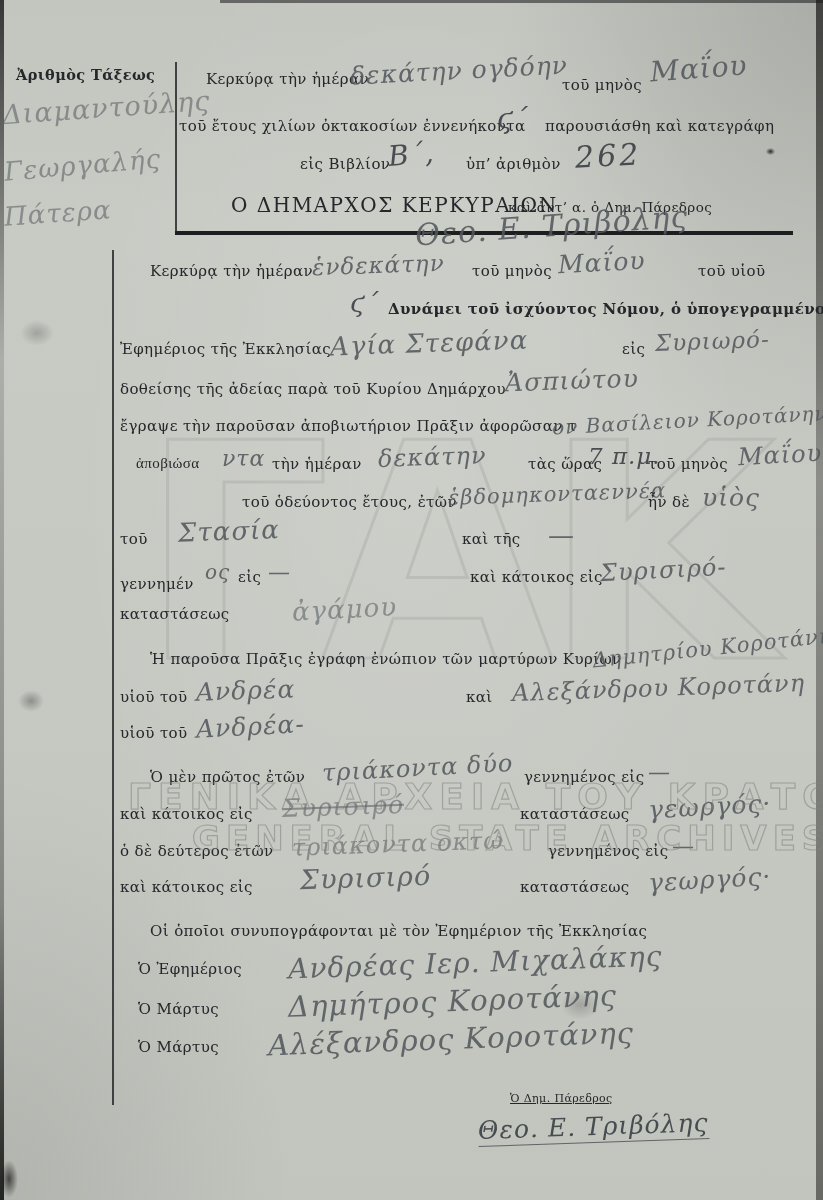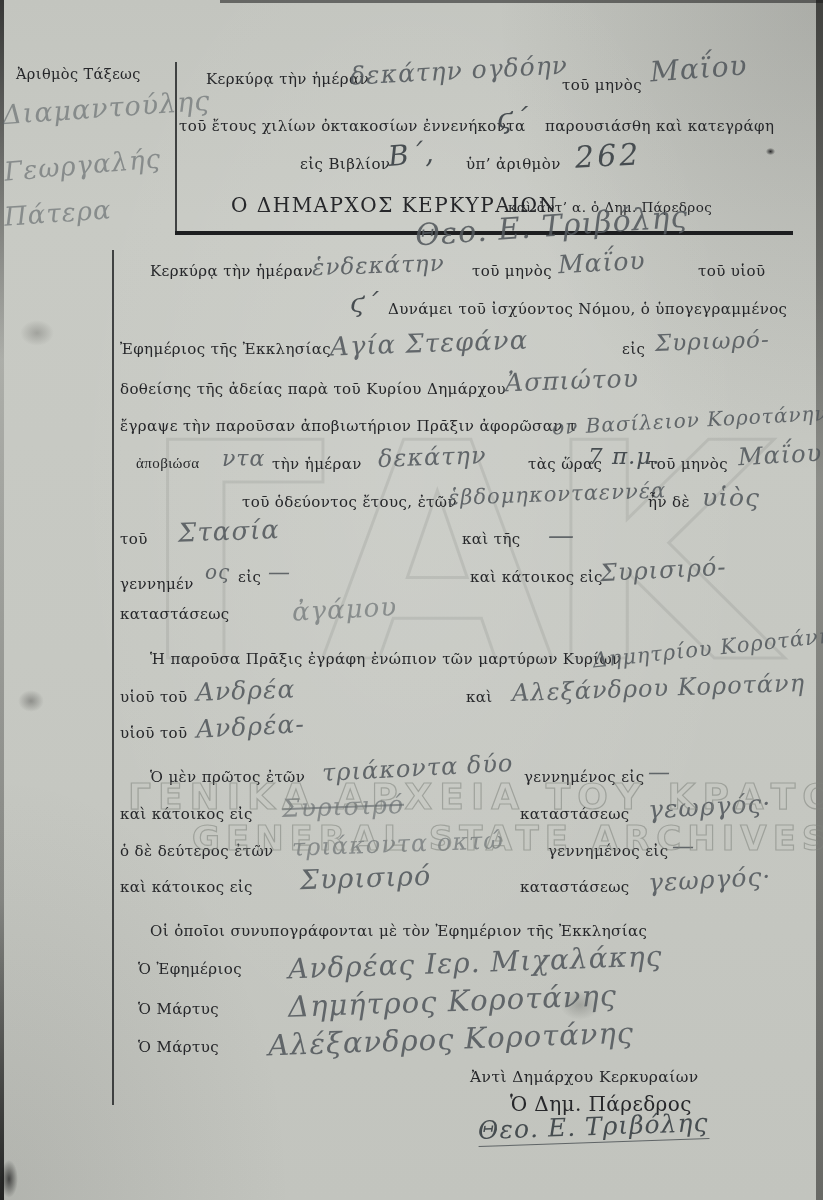--- a/index.html
+++ b/index.html
@@ -7,21 +7,21 @@
     position:relative;width:823px;height:1200px;overflow:hidden;
     background:
       radial-gradient(ellipse at 50% 40%, rgba(255,255,255,0.10), rgba(0,0,0,0) 60%),
       radial-gradient(ellipse at 100% 0%, rgba(60,60,58,0.18), rgba(0,0,0,0) 28%),
       radial-gradient(ellipse at 0% 100%, rgba(60,60,58,0.12), rgba(0,0,0,0) 25%),
       linear-gradient(180deg,#c3c5bf 0%,#c8cac4 18%,#c6c8c2 55%,#c2c4be 100%);
     font-family:"DejaVu Serif", serif;
     color:#26272a;
   }
   .t{position:absolute;white-space:nowrap;font-size:15px;letter-spacing:0.4px;color:#26272a;}
-  .t.bold{font-weight:normal;}
+  .t.bold{font-weight:bold;}
   .caps{font-size:20px;letter-spacing:1.5px;}
   .small{font-size:13.5px;}
   .hw{position:absolute;white-space:nowrap;font-style:italic;
       font-family:"DejaVu Serif",serif;color:rgba(82,88,92,0.88);
       letter-spacing:1px;}
   .hw.faint{color:rgba(96,102,105,0.62);}
   .hw.dark{color:rgba(60,66,70,0.92);}
   .vline{position:absolute;width:1.5px;background:rgba(40,42,44,0.85);}
   .hrule{position:absolute;height:3.5px;background:#1d1e20;}
   .wm-text{position:absolute;font-family:"DejaVu Sans",sans-serif;font-weight:bold;
@@ -162,20 +162,19 @@
 
   <span class="t" style="left:138px;top:960px;">Ὁ Ἐφημέριος</span>
   <span class="hw" style="left:288px;top:946px;font-size:28px;transform:rotate(-2deg);">Ανδρέας Ιερ. Μιχαλάκης</span>
 
   <span class="t" style="left:138px;top:1000px;">Ὁ Μάρτυς</span>
   <span class="hw" style="left:288px;top:984px;font-size:29px;transform:rotate(-2deg);">Δημήτρος Κοροτάνης</span>
 
   <span class="t" style="left:138px;top:1038px;">Ὁ Μάρτυς</span>
   <span class="hw" style="left:268px;top:1022px;font-size:29px;transform:rotate(-2deg);">Αλέξανδρος Κοροτάνης</span>
 
-  <span class="t" style="left:470px;top:1068px;font-size:15.5px;">Ἀντὶ Δημάρχου Κερκυραίων</span>
-  <span class="t" style="left:510px;top:1092px;font-size:20px;">Ὁ Δημ. Πάρεδρος</span>
+  <span class="t" style="left:510px;top:1092px;font-size:11px;text-decoration:underline;">Ὁ Δημ. Πάρεδρος</span>
   <span class="hw dark sig-underline" style="left:478px;top:1112px;font-size:25px;transform:rotate(-2deg);">Θεο. Ε. Τριβόλης</span>
 
   <div class="wm-text" style="left:128px;top:776px;font-size:36px;letter-spacing:7px;">ΓΕΝΙΚΑ ΑΡΧΕΙΑ ΤΟΥ ΚΡΑΤΟΥΣ</div>
   <div class="wm-text" style="left:168px;top:818px;font-size:34px;letter-spacing:6px;margin-left:24px;">GENERAL STATE ARCHIVES</div>
 
 </div>
 
 </body></html>

